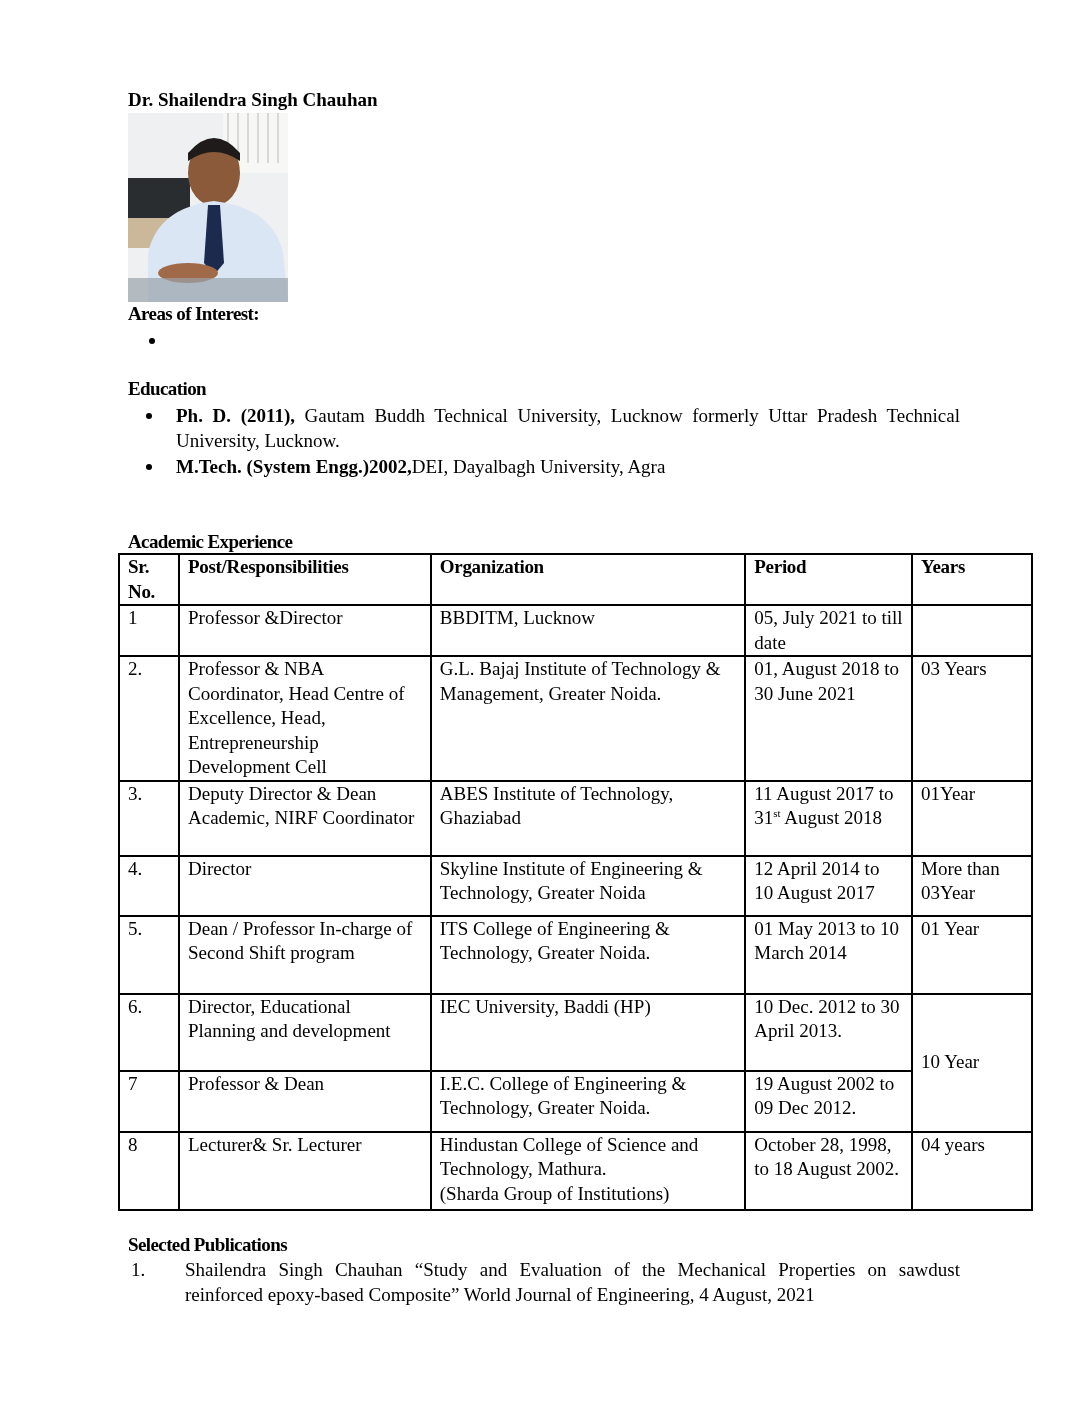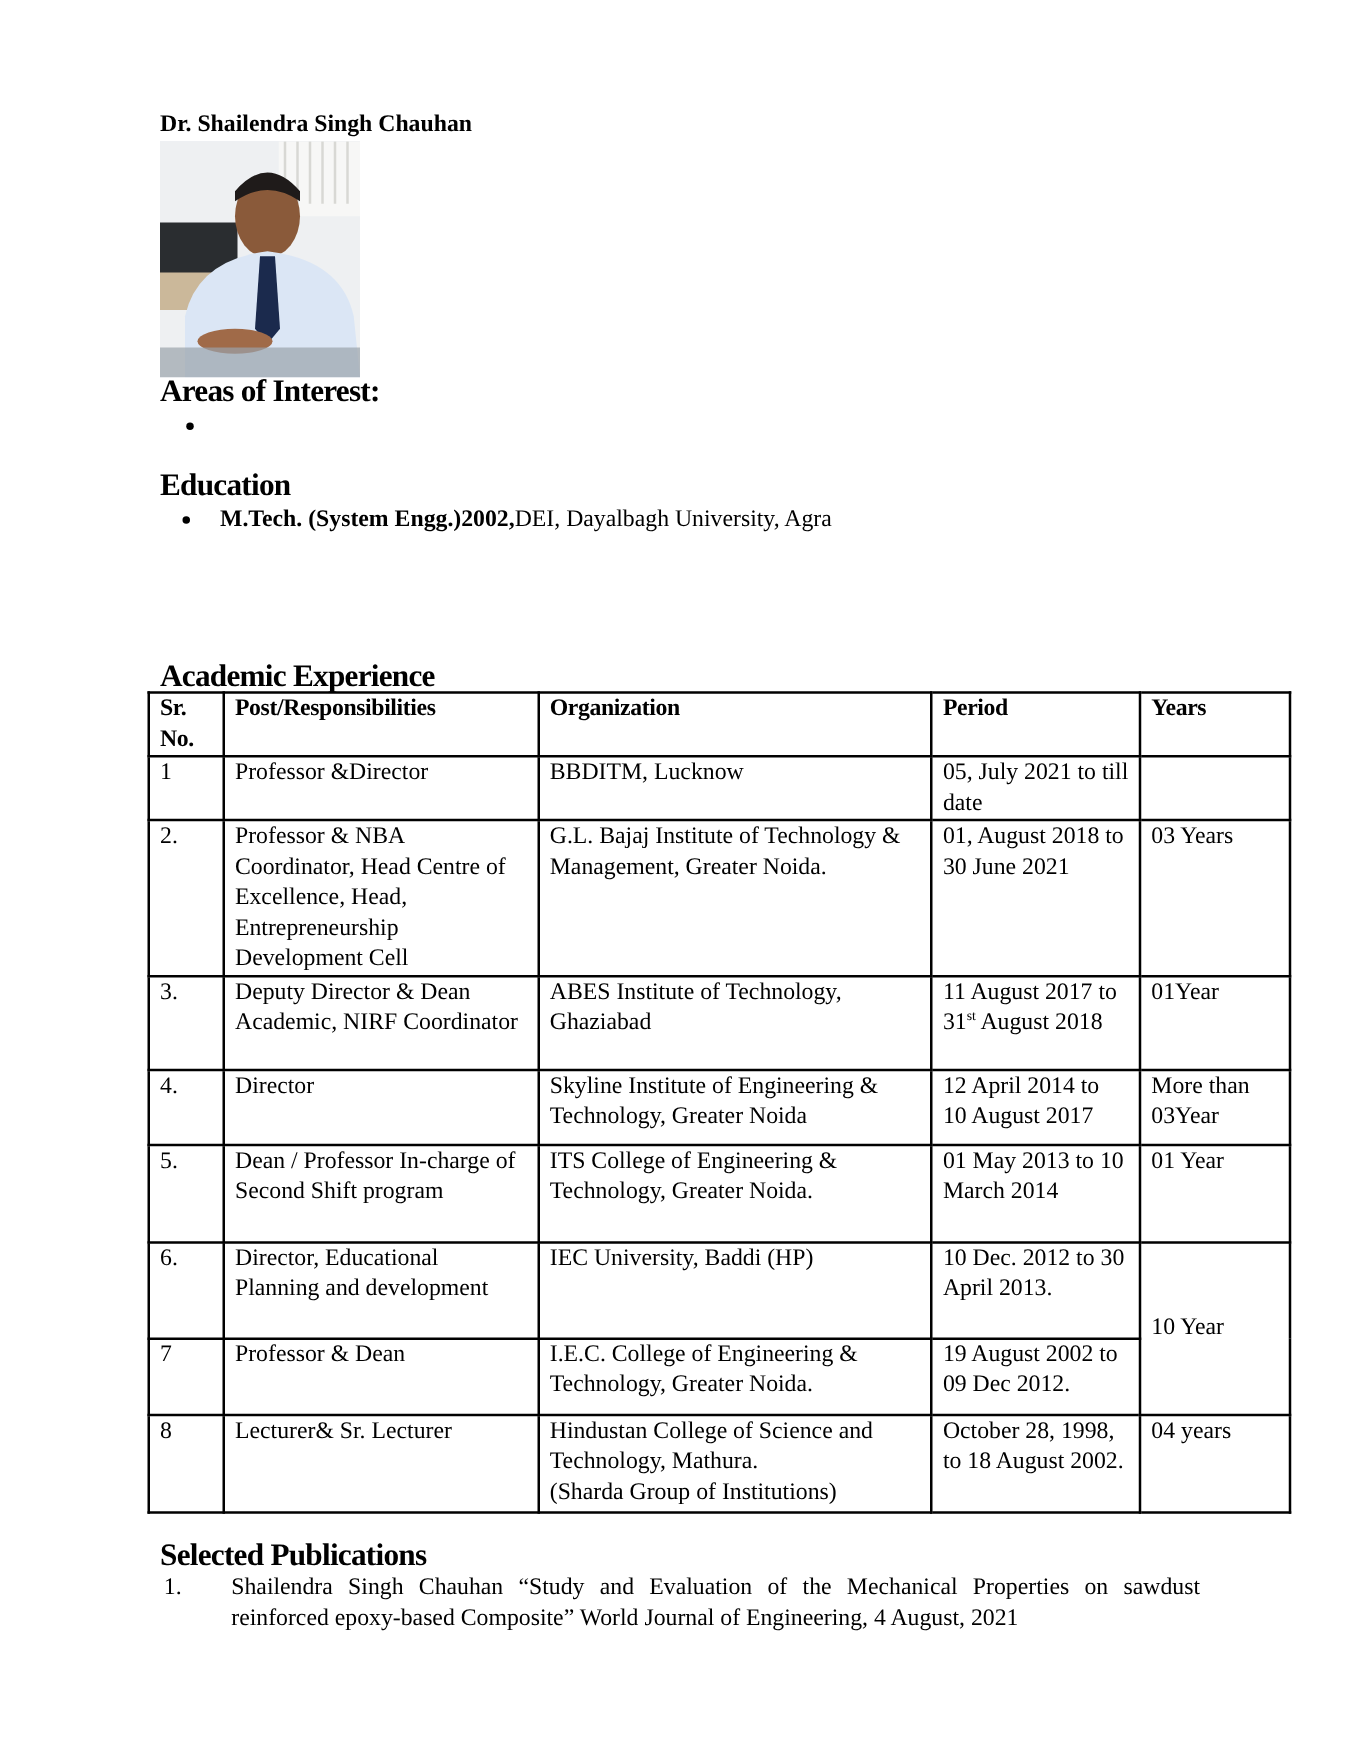--- a/index.html
+++ b/index.html
@@ -11,21 +11,21 @@
     .page { position: absolute; left: 0; top: 0; width: 928px; height: 1408px; }
     .name {
       position: absolute; left: 128px; top: 88px;
       font-size: 19px; font-weight: bold; line-height: 24px;
     }
     .photo {
       position: absolute; left: 128px; top: 113px; width: 160px; height: 189px;
       overflow: hidden; background: #e9ecef;
     }
     .heading {
-      position: absolute; left: 128px; font-size: 25px; font-weight: bold;
+      position: absolute; left: 128px; font-size: 19px; font-weight: bold;
       line-height: 24px; letter-spacing: -0.6px;
     }
     .bullet-list { position: absolute; list-style: none; margin: 0; padding: 0; font-size: 19px; line-height: 25px; }
     .bullet-list li { position: relative; }
     .bullet-dot {
       position: absolute; width: 6px; height: 6px; border-radius: 50%; background: #000;
     }
     .aoi { left: 192px; top: 328px; }
     .aoi .bullet-dot { left: -43px; top: 10px; }
     .edu { left: 176px; top: 403px; width: 784px; }
@@ -81,20 +81,24 @@
 
   <div class="heading" style="top:302px;">Areas of Interest:</div>
   <ul class="bullet-list aoi">
     <li>
       <span class="bullet-dot"></span>
     </li>
   </ul>
 
   <div class="heading" style="top:377px;">Education</div>
   <ul class="bullet-list edu">
+    <li class="just-first" style="margin-bottom:1px;">
+      <span class="bullet-dot"></span>
+      <span class="b">Ph. D. (2011),</span><span> Gautam Buddh Technical University, Lucknow formerly Uttar Pradesh Technical University, Lucknow.</span>
+    </li>
     <li>
       <span class="bullet-dot"></span>
       <span class="b">M.Tech. (System Engg.)2002,</span><span>DEI, Dayalbagh University, Agra</span>
     </li>
   </ul>
 
   <div class="heading" style="top:530px;">Academic Experience</div>
 
   <table class="exp">
     <colgroup>

